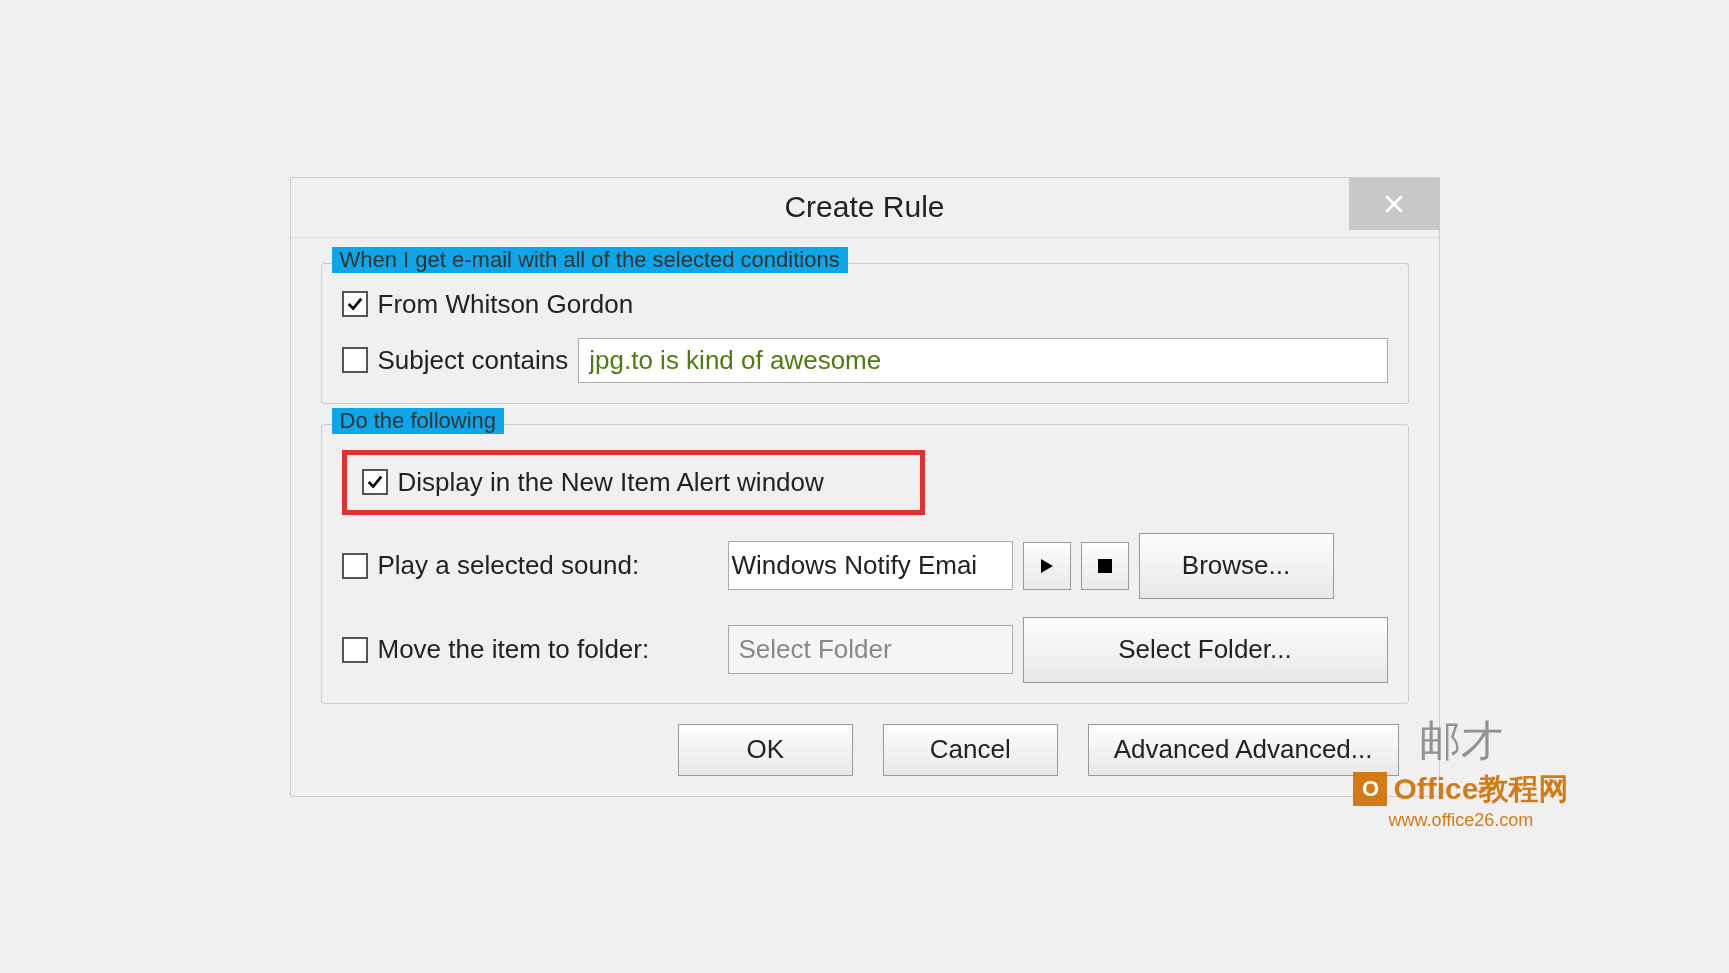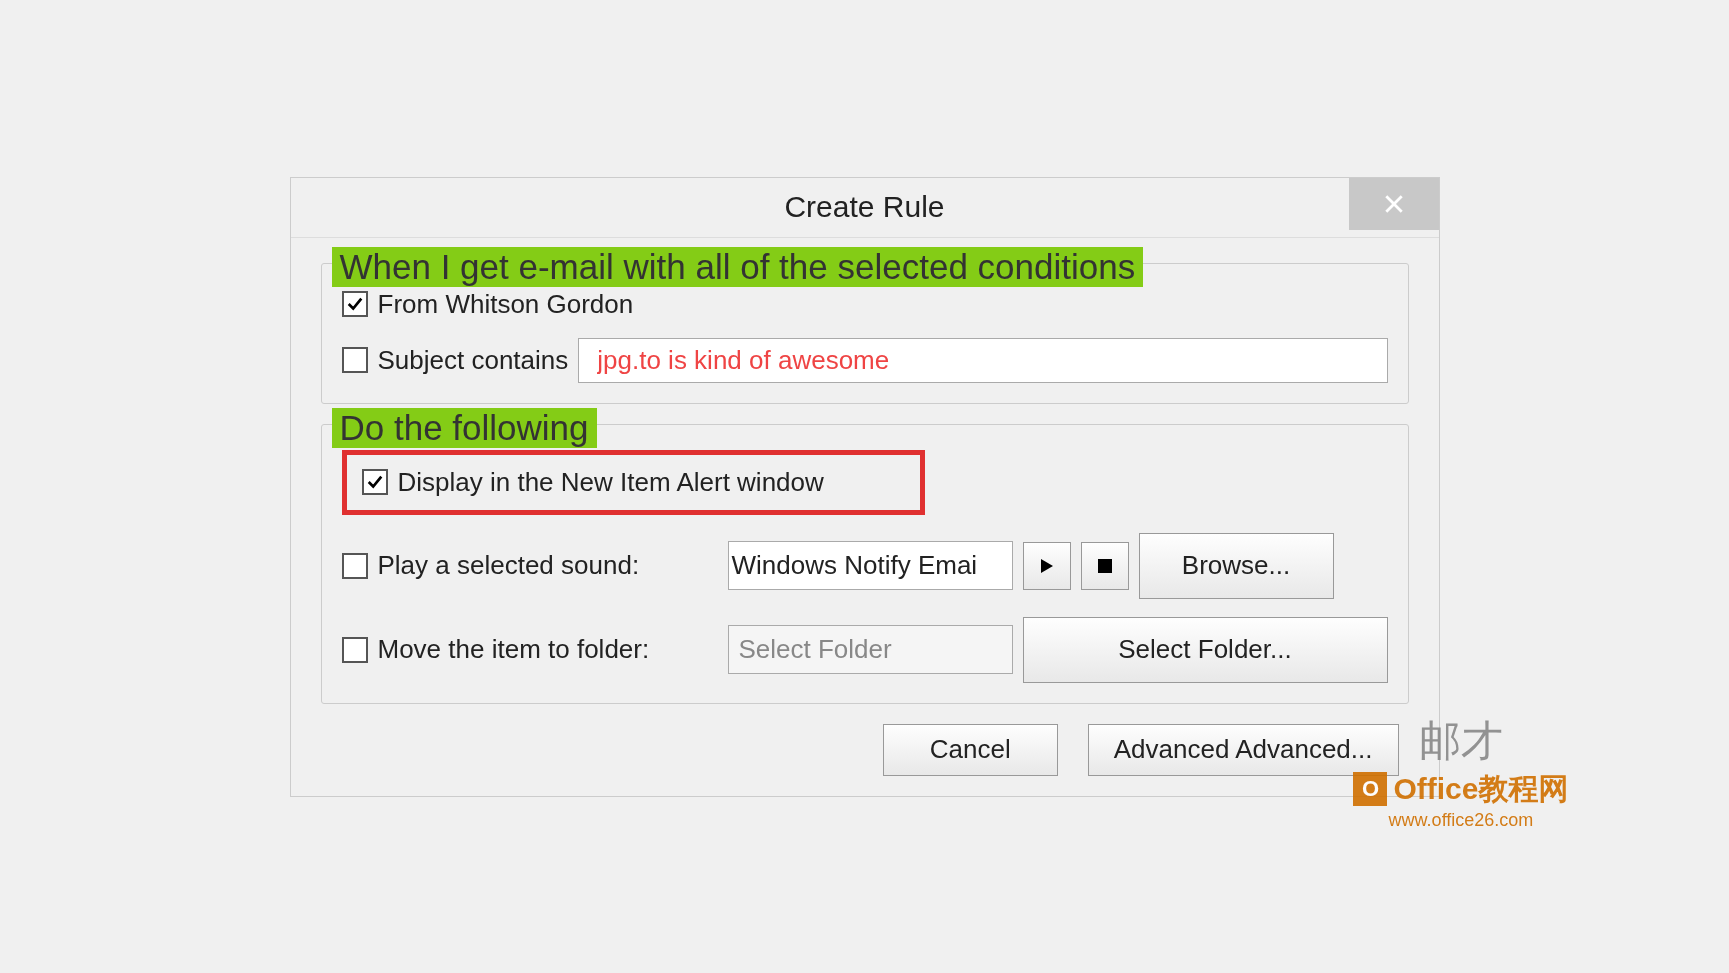--- a/index.html
+++ b/index.html
@@ -71,23 +71,23 @@
       border-radius: 3px;
       padding: 25px 20px 20px 20px;
       margin-bottom: 20px;
       position: relative;
     }
 
     .legend {
       position: absolute;
       top: -17px;
       left: 10px;
-      background: #84cc16;
+      background: #0ea5e9;
       padding: 0 8px;
-      font-size: 35px;
+      font-size: 22px;
       color: #333;
     }
 
     .row {
       display: flex;
       align-items: center;
       margin-bottom: 18px;
       gap: 10px;
     }
     .row:last-child { margin-bottom: 0; }
@@ -118,23 +118,23 @@
       font-size: 26px;
       color: #222;
       white-space: nowrap;
     }
 
     .text-input {
       flex: 1;
       border: 1px solid #aaa;
       background: #fff;
       font-size: 26px;
-      padding: 6px 18px;
+      padding: 6px 10px;
       font-family: inherit;
-      color: #ef4444;
+      color: #4d7c0f;
     }
 
     .combo {
       flex: 1;
       display: flex;
       border: 1px solid #aaa;
       background: #fff;
     }
     .combo .combo-text {
       flex: 1;
@@ -342,20 +342,21 @@
 
       <div class="row">
         <div class="checkbox"></div>
         <span class="label" style="width:340px">Move the item to folder:</span>
         <div class="folder-display">Select Folder</div>
         <div class="wide-btn select-folder-btn">Select Folder...</div>
       </div>
     </div>
 
     <div class="button-row">
+      <div class="dlg-btn">OK</div>
       <div class="dlg-btn">Cancel</div>
       <div class="dlg-btn" style="min-width:295px">Advanced Advanced...</div>
     </div>
 
   </div>
 
   <div class="watermark">
     <div class="wm-top">邮才</div>
     <div class="wm-mid">
       <span class="wm-badge">O</span>

